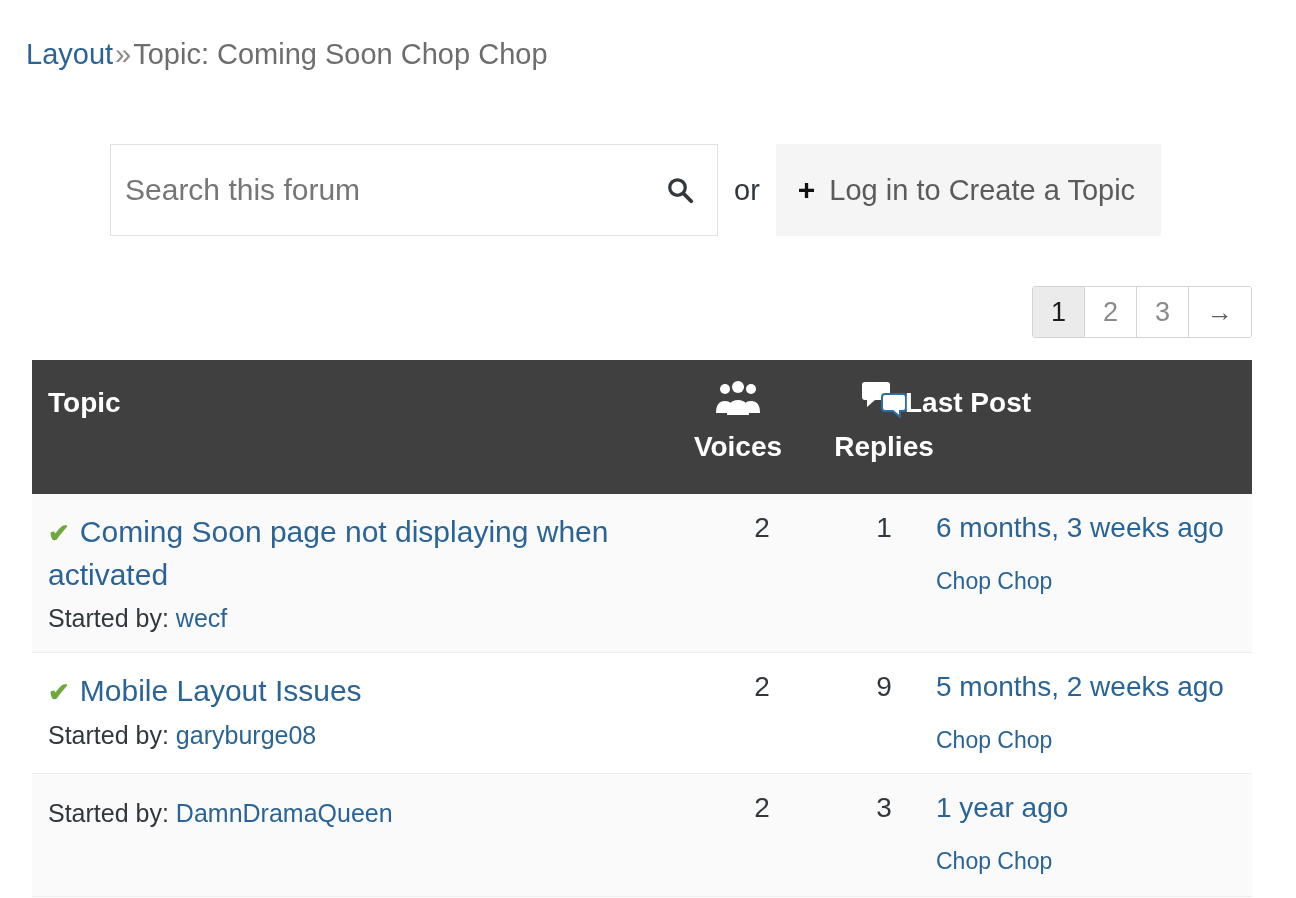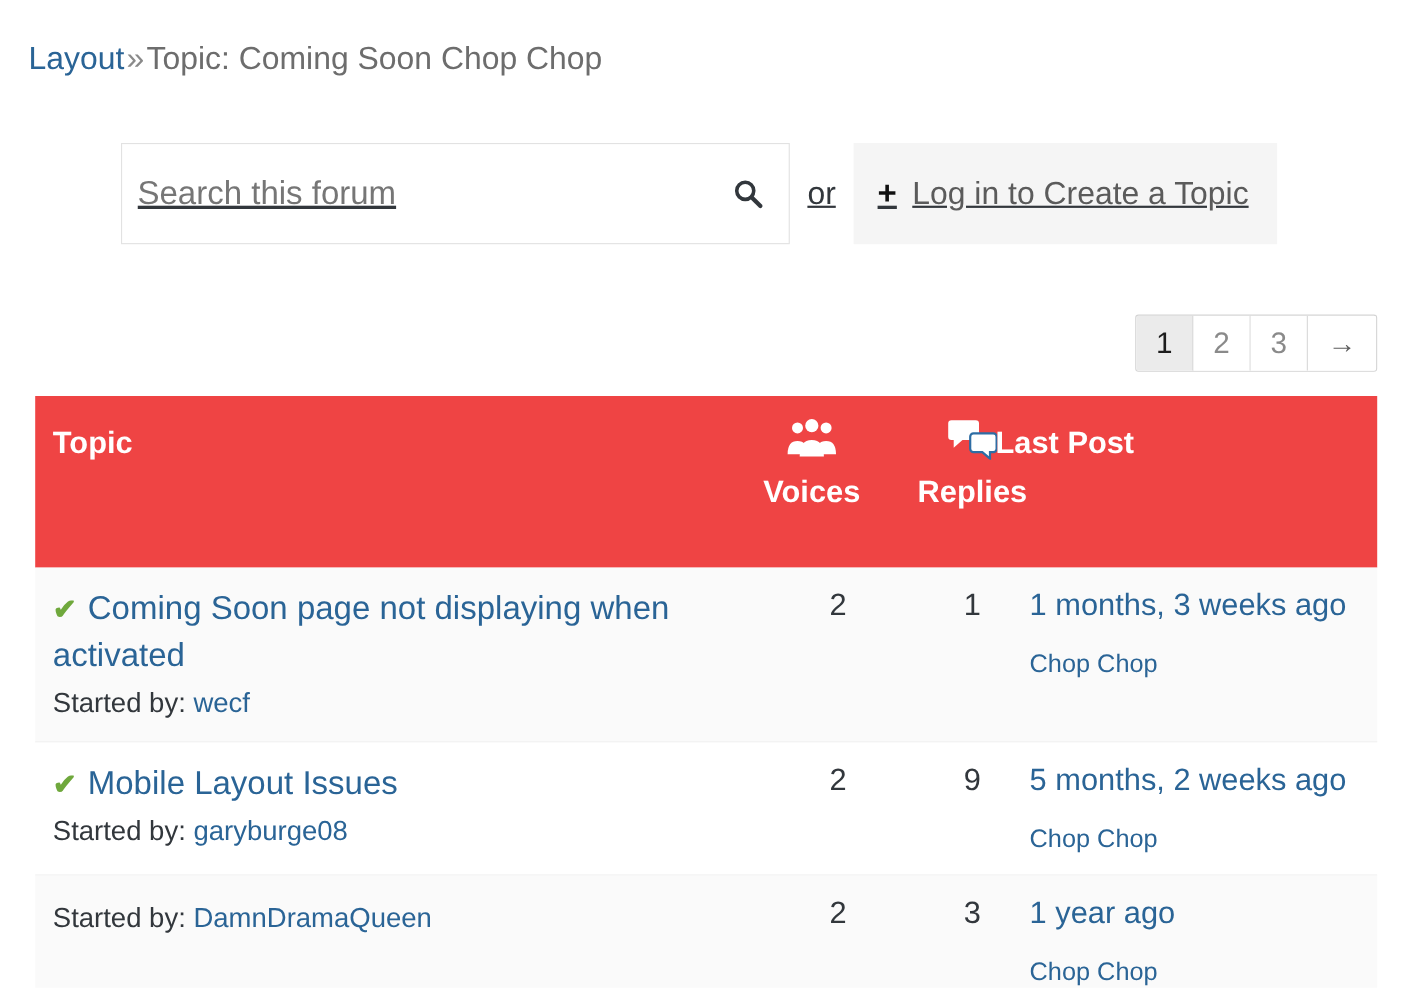--- a/index.html
+++ b/index.html
@@ -39,25 +39,24 @@
   }
   .breadcrumb .sep {
     color: #8a8a8a;
     padding: 0 2px;
   }
 
   
   .search-row {
     position: absolute;
     left: 110px;
-    top: 130px;
+    top: 144px;
     display: flex;
     align-items: flex-end;
     height: 92px;
-    text-decoration: underline;
   }
   .search-box {
     width: 608px;
     height: 92px;
     box-sizing: border-box;
     border: 1px solid #e2e2e2;
     background: #ffffff;
     display: flex;
     align-items: center;
     padding: 0 22px 0 14px;
@@ -153,23 +152,23 @@
   }
 
   
   .topic-table {
     position: absolute;
     left: 32px;
     top: 360px;
     width: 1220px;
   }
   .thead {
-    background: #ef4444;
+    background: #404040;
     color: #ffffff;
-    height: 156px;
+    height: 134px;
     position: relative;
   }
   .th-topic {
     position: absolute;
     left: 16px;
     top: 27px;
     font-size: 28px;
     font-weight: bold;
   }
   .th-lastpost {
@@ -355,21 +354,21 @@
           <span class="check-icon">✔</span><a class="topic-link" href="#">Coming Soon page not displaying when activated</a>
         </div>
         <div class="started-by">
           <span>Started by:</span>
           <a href="#">wecf</a>
         </div>
       </div>
       <div class="cell-voices">2</div>
       <div class="cell-replies">1</div>
       <div class="cell-lastpost">
-        <a class="lastpost-time" href="#">1 months, 3 weeks ago</a>
+        <a class="lastpost-time" href="#">6 months, 3 weeks ago</a>
         <a class="lastpost-author" href="#">Chop Chop</a>
       </div>
     </div>
 
     <div class="trow r2">
       <div class="cell-topic">
         <div class="topic-title-line">
           <span class="check-icon">✔</span><a class="topic-link" href="#">Mobile Layout Issues</a>
         </div>
         <div class="started-by">

